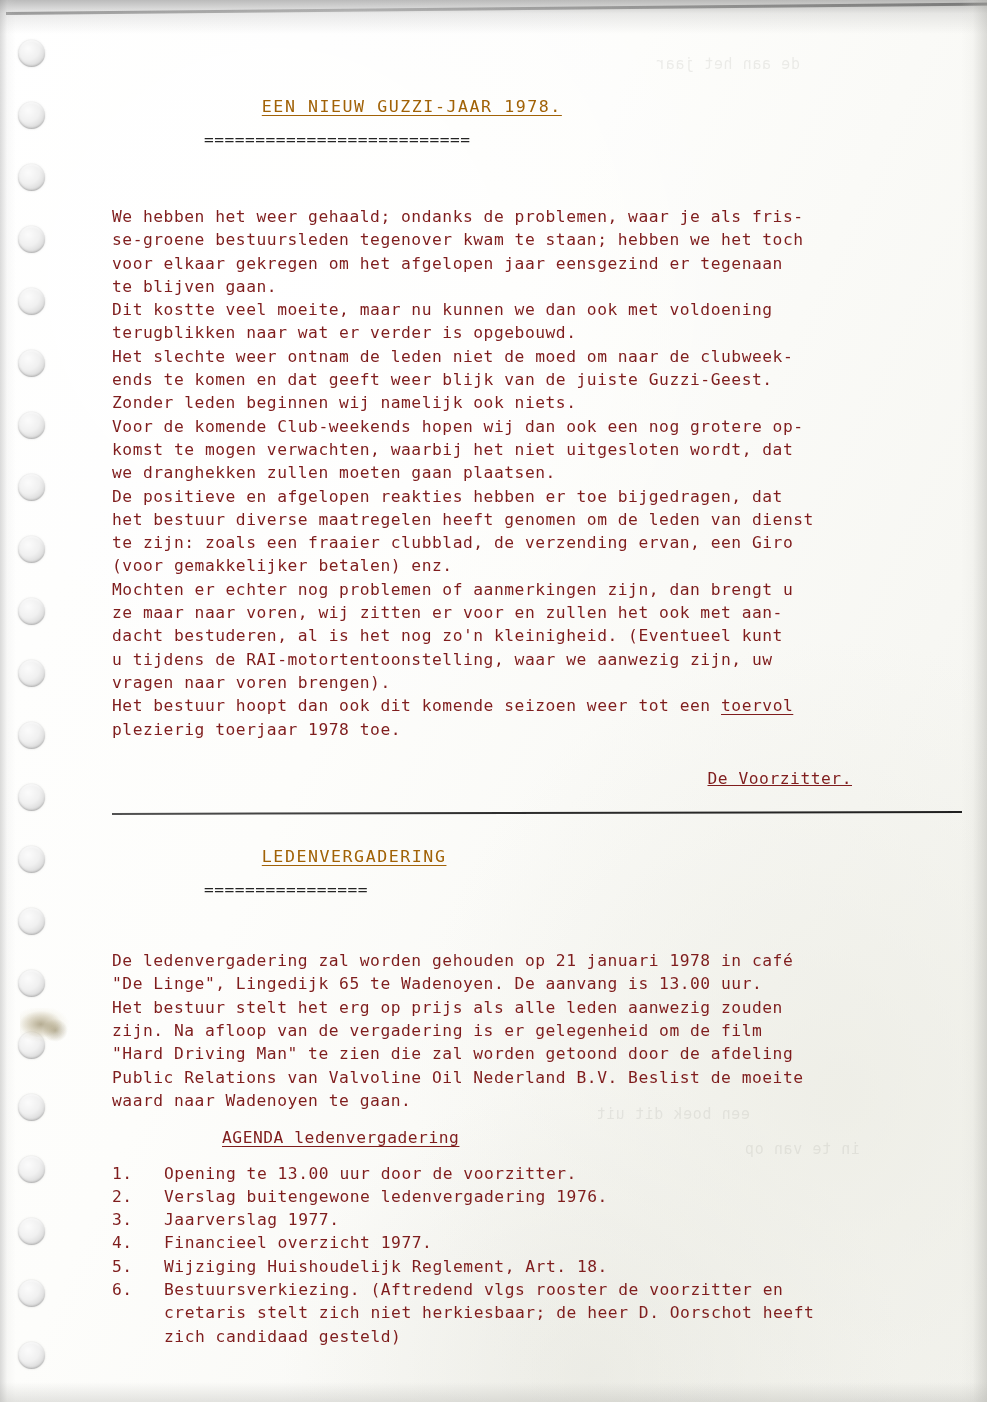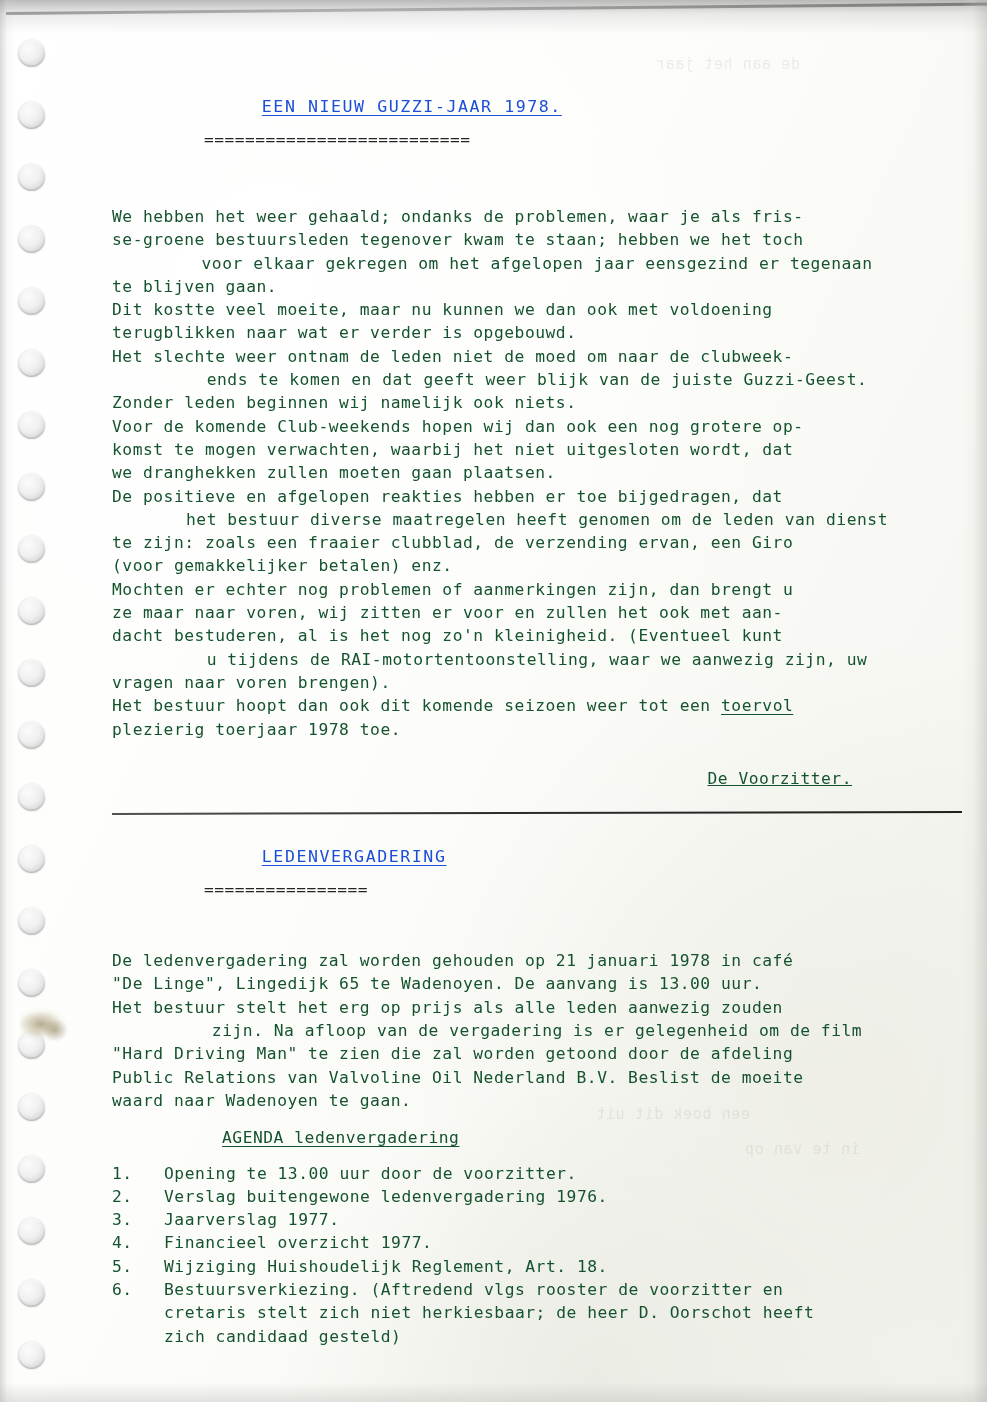--- a/index.html
+++ b/index.html
@@ -120,30 +120,30 @@
     left: 112px;
     top: 0;
     width: 850px;
     height: 100%;
   }
   .line {
     font-size: 16.3px;
     line-height: 23.3px;
     letter-spacing: 0.52px;
     white-space: pre;
-    color: #14532d;
+    color: #7f1d1d;
   }
 
   .heading-wrap { white-space: pre; }
   .heading {
     display: inline-block;
     font-size: 16.6px;
     letter-spacing: 1.55px;
     line-height: 20px;
-    color: #1d4ed8;
+    color: #a16207;
     position: relative;
   }
   .eqrule {
     display: block;
     font-size: 16.2px;
     line-height: 11px;
     letter-spacing: 0.5px;
     color: #242424;
     white-space: pre;
     margin-top: -2px;
@@ -158,21 +158,21 @@
 
   .right { text-align: right; text-decoration: underline; }
 
   .agenda-row { display: flex; white-space: pre; }
   .agenda-num { width: 52px; flex: 0 0 52px; }
   .agenda-txt { flex: 1 1 auto; }
   .agenda-cont { padding-left: 52px; }
 
   
   .jit1 { transform: translateY(0.4px); }
-  .jit2 { transform: translateY(-0.3px); text-align: center; }
+  .jit2 { transform: translateY(-0.3px); }
 </style>
 </head>
 <body>
 
 <div id="page">
 
   <div class="paper-base"></div>
   <div class="paper-tint"></div>
 
   <div class="ghost" style="left:420px; top:1105px; width:330px;">een boek  dit uit</div>

